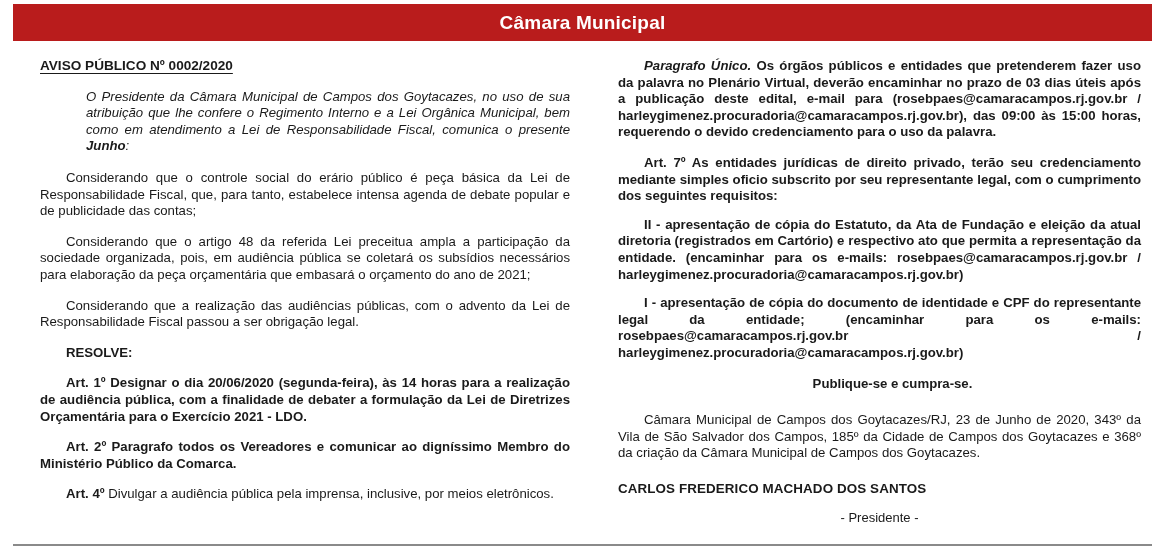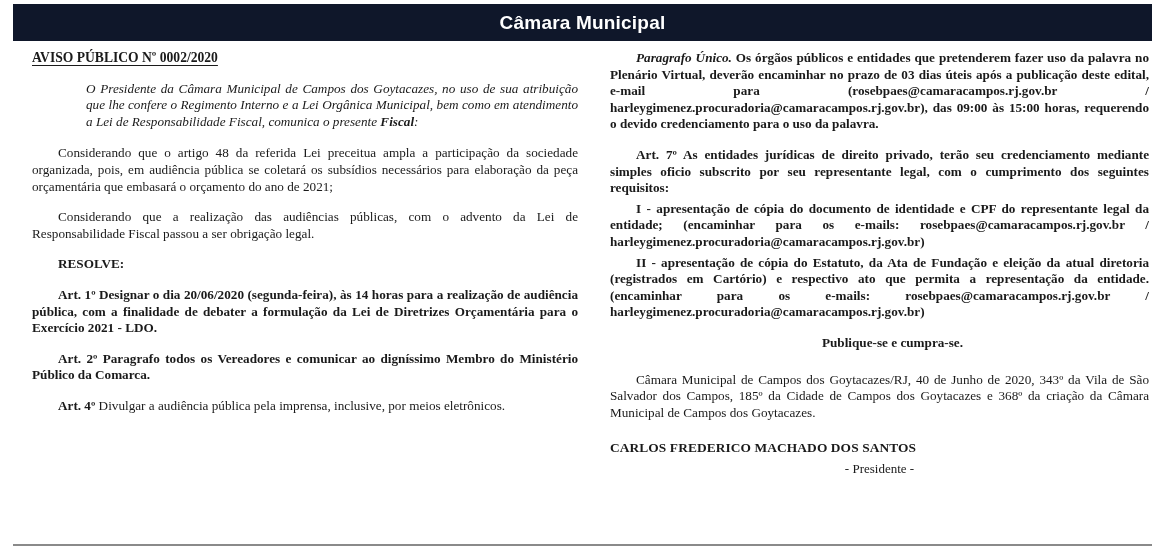--- a/index.html
+++ b/index.html
@@ -23,21 +23,21 @@
     box-sizing: border-box;
   }
 
   
   .header-bar {
     position: absolute;
     left: 13px;
     top: 4px;
     width: 1139px;
     height: 37px;
-    background: #0f172a;
+    background: #b91c1c;
     display: flex;
     align-items: center;
     justify-content: center;
   }
   .header-title {
     color: #ffffff;
     font-size: 19px;
     font-weight: bold;
     letter-spacing: 0.2px;
     line-height: 1;
@@ -62,27 +62,26 @@
     padding-right: 14px;
   }
   .col-right {
     width: 569px;
     padding-left: 10px;
     padding-right: 12px;
   }
 
   
   p {
-    margin: 4px;
+    margin: 12px;
     font-size: 13.2px;
     line-height: 16.6px;
     text-align: justify;
     text-justify: inter-word;
     hyphens: manual;
-    font-family: Liberation Serif, serif;
   }
 
   .doc-title {
     font-size: 13.6px;
     font-weight: bold;
     text-decoration: underline;
     text-underline-offset: 2.5px;
     margin-bottom: 14px;
     text-align: left;
   }
@@ -159,22 +158,23 @@
   <div class="header-bar">
     <div class="header-title">Câmara Municipal</div>
   </div>
 
   <div class="columns">
 
     <div class="col col-left">
 
       <p class="doc-title">AVISO PÚBLICO Nº 0002/2020</p>
 
-      <p class="intro"><span>O Presidente da Câmara Municipal de Campos dos Goytacazes, no uso de sua atribuição que lhe confere o Regimento Interno e a Lei Orgânica Municipal, bem como em atendimento a Lei de Responsabilidade Fiscal, comunica o presente </span><span class="b">Fiscal</span><span>:</span></p>
-
+      <p class="intro"><span>O Presidente da Câmara Municipal de Campos dos Goytacazes, no uso de sua atribuição que lhe confere o Regimento Interno e a Lei Orgânica Municipal, bem como em atendimento a Lei de Responsabilidade Fiscal, comunica o presente </span><span class="b">Junho</span><span>:</span></p>
+
+      <p class="para">Considerando que o controle social do erário público é peça básica da Lei de Responsabilidade Fiscal, que, para tanto, estabelece intensa agenda de debate popular e de publicidade das contas;</p>
       <p class="para">Considerando que o artigo 48 da referida Lei preceitua ampla a participação da sociedade organizada, pois, em audiência pública se coletará os subsídios necessários para elaboração da peça orçamentária que embasará o orçamento do ano de 2021;</p>
       <p class="para">Considerando que a realização das audiências públicas, com o advento da Lei de Responsabilidade Fiscal passou a ser obrigação legal.</p>
 
       <p class="resolve">RESOLVE:</p>
 
       <p class="para bold">Art. 1º Designar o dia 20/06/2020 (segunda-feira), às 14 horas para a realização de audiência pública, com a finalidade de debater a formulação da Lei de Diretrizes Orçamentária para o Exercício 2021 - LDO.</p>
 
       <p class="para bold">Art. 2º Paragrafo todos os Vereadores e comunicar ao digníssimo Membro do Ministério Público da Comarca.</p>
 
 
@@ -183,27 +183,27 @@
     </div>
 
     <div class="col col-right">
 
 
       <p class="para-tight bold"><span style="font-style:italic;">Paragrafo Único.</span><span> Os órgãos públicos e entidades que pretenderem fazer uso da palavra no Plenário Virtual, deverão encaminhar no prazo de 03 dias úteis após a publicação deste edital, e-mail para (rosebpaes@camaracampos.rj.gov.br / harleygimenez.procuradoria@camaracampos.rj.gov.br), das 09:00 às 15:00 horas, requerendo o devido credenciamento para o uso da palavra.</span></p>
 
 
       <p class="para-tight bold gap-top">Art. 7º As entidades jurídicas de direito privado, terão seu credenciamento mediante simples oficio subscrito por seu representante legal, com o cumprimento dos seguintes requisitos:</p>
 
+      <p class="para-tight bold">II - apresentação de cópia do Estatuto, da Ata de Fundação e eleição da atual diretoria (registrados em Cartório) e respectivo ato que permita a representação da entidade. (encaminhar para os e-mails: rosebpaes@camaracampos.rj.gov.br / harleygimenez.procuradoria@camaracampos.rj.gov.br)</p>
+
       <p class="para-tight bold">I - apresentação de cópia do documento de identidade e CPF do representante legal da entidade; (encaminhar para os e-mails: rosebpaes@camaracampos.rj.gov.br / harleygimenez.procuradoria@camaracampos.rj.gov.br)</p>
 
-      <p class="para-tight bold">II - apresentação de cópia do Estatuto, da Ata de Fundação e eleição da atual diretoria (registrados em Cartório) e respectivo ato que permita a representação da entidade. (encaminhar para os e-mails: rosebpaes@camaracampos.rj.gov.br / harleygimenez.procuradoria@camaracampos.rj.gov.br)</p>
-
       <p class="publique gap-top">Publique-se e cumpra-se.</p>
 
-      <p class="closing">Câmara Municipal de Campos dos Goytacazes/RJ, 40 de Junho de 2020, 343º da Vila de São Salvador dos Campos, 185º da Cidade de Campos dos Goytacazes e 368º da criação da Câmara Municipal de Campos dos Goytacazes.</p>
+      <p class="closing">Câmara Municipal de Campos dos Goytacazes/RJ, 23 de Junho de 2020, 343º da Vila de São Salvador dos Campos, 185º da Cidade de Campos dos Goytacazes e 368º da criação da Câmara Municipal de Campos dos Goytacazes.</p>
 
       <p class="sig-name">CARLOS FREDERICO MACHADO DOS SANTOS</p>
       <p class="sig-role">- Presidente -</p>
 
     </div>
   </div>
 
   <div class="bottom-rule"></div>
 
 </div>

